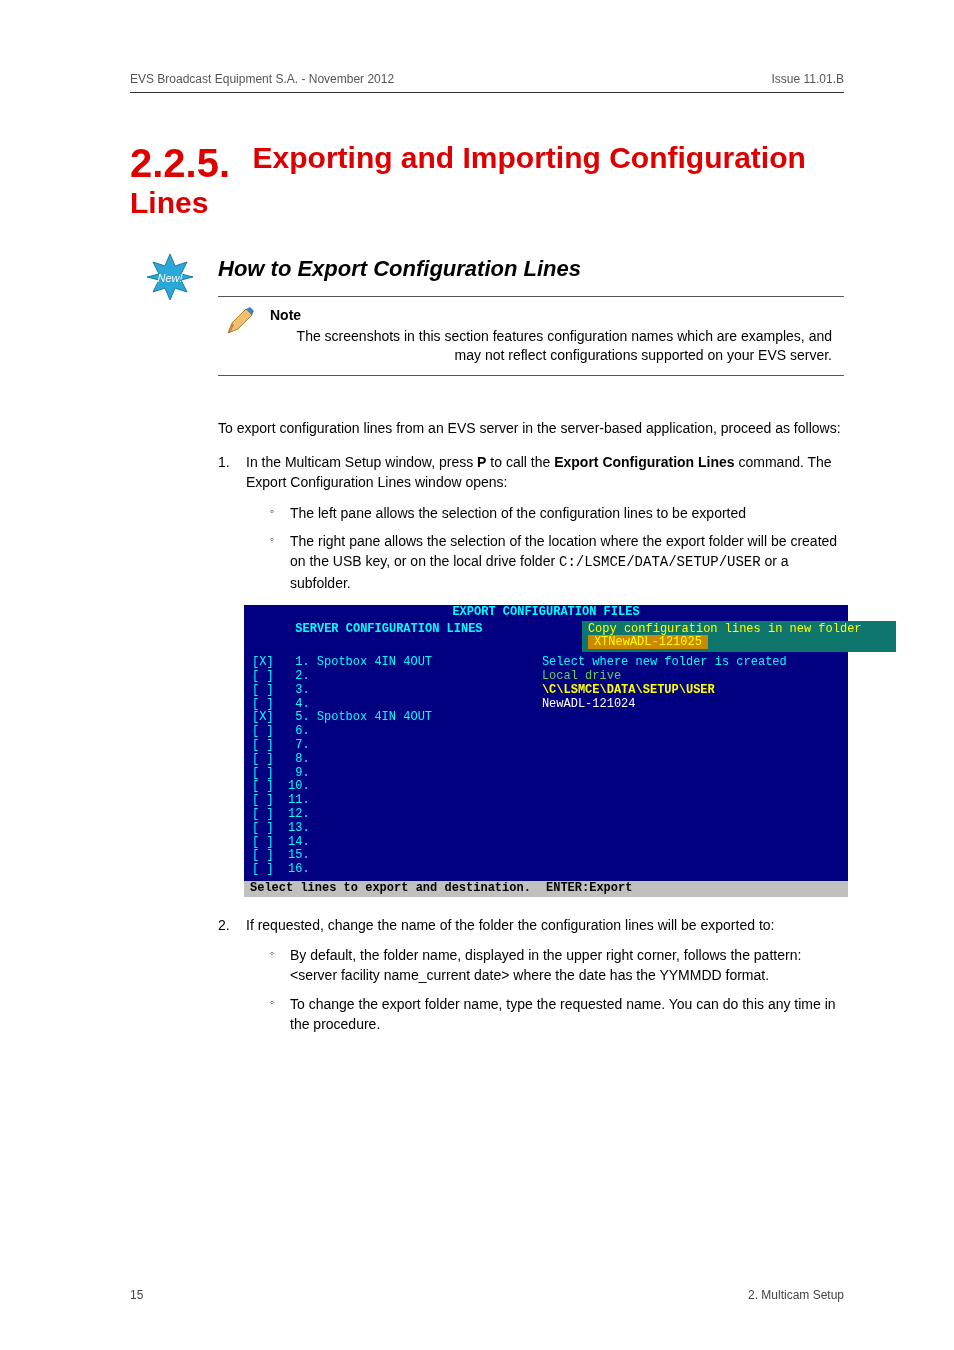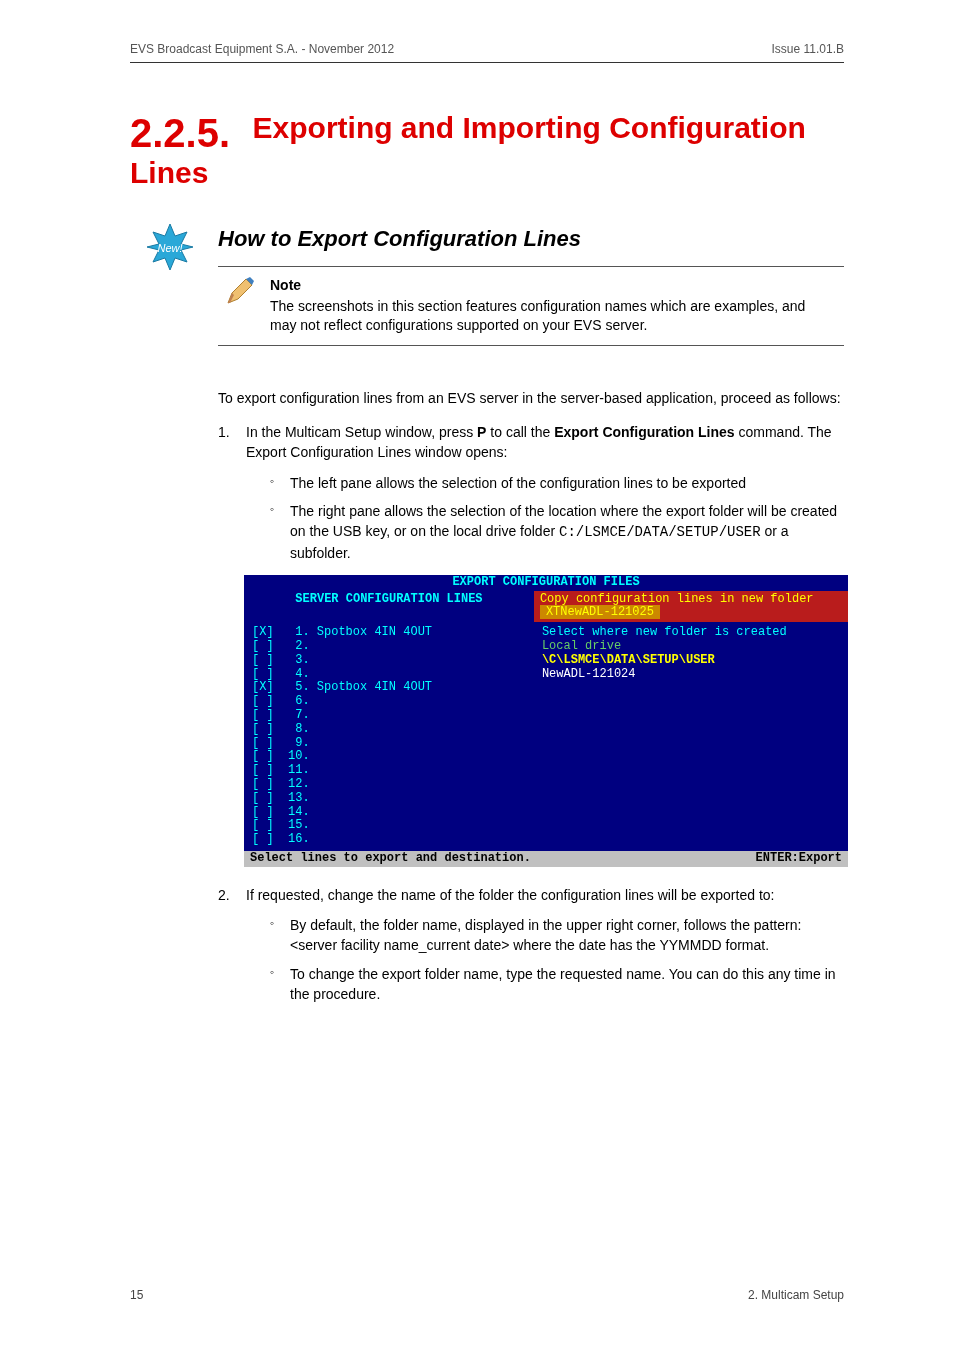--- a/index.html
+++ b/index.html
@@ -1,58 +1,58 @@
 <!DOCTYPE html>
 <html><head>
 <meta charset="utf-8">
 <style>
   * { box-sizing: border-box; margin: 0; padding: 0; }
   html, body { width: 954px; background: #fff; font-family: Arial, Helvetica, sans-serif; color: #000; }
-  .page { width: 954px; min-height: 1350px; padding: 42px 110px 40px 130px; position: relative; }
+  .page { width: 954px; min-height: 1350px; padding: 72px 110px 40px 130px; position: relative; }
   .topbar { display: flex; justify-content: space-between; font-size: 12px; color: #555; padding-bottom: 6px; }
   .toprule { border: none; border-top: 1.5px solid #333; margin-bottom: 48px; }
   .section-num { color: #d00; font-size: 40px; font-weight: bold; display: inline-block; vertical-align: top; margin-right: 18px; }
   .section-title { color: #d00; font-size: 30px; font-weight: bold; display: inline; }
   .content { margin-left: 88px; margin-top: 36px; }
   .new-badge { position: absolute; left: 145px; margin-top: -4px; }
   .badge-svg { width: 50px; height: 50px; }
   .h2 { font-size: 22px; font-weight: bold; margin-bottom: 14px; font-style: italic; }
   .notebox { border-top: 1px solid #555; border-bottom: 1px solid #555; padding: 10px 12px 10px 52px; position: relative; margin-bottom: 42px; }
   .note-icon { position: absolute; left: 6px; top: 8px; width: 32px; height: 32px; }
   .note-title { font-weight: bold; font-size: 14px; margin-bottom: 4px; }
-  .note-body { font-size: 14px; line-height: 1.35; }
+  .note-body { font-size: 14px; line-height: 1.35; text-align: right; }
   .h3 { font-size: 17px; font-weight: bold; margin-bottom: 14px; }
   .para { font-size: 14px; line-height: 1.45; margin-bottom: 14px; }
   .ol { list-style: none; margin-left: 0; }
   .ol > li { font-size: 14px; line-height: 1.45; margin-bottom: 10px; padding-left: 28px; position: relative; }
   .ol > li .num { position: absolute; left: 0; top: 0; }
   .ul { list-style: none; margin-left: 24px; margin-top: 10px; }
   .ul > li { font-size: 14px; line-height: 1.45; margin-bottom: 8px; padding-left: 20px; position: relative; }
   .ul > li::before { content: "◦"; position: absolute; left: 0; top: 0; font-size: 12px; }
   code.mono { font-family: "Courier New", monospace; }
   b { font-weight: bold; }
 
   
   .term { width: 604px; margin: 12px 0 18px -2px; background: #000080; font-family: "Courier New", monospace; font-size: 12px; line-height: 1.15; color: #c0c0c0; }
   .term-top { text-align: center; color: #00ffff; background: #000080; padding: 1px 0; font-weight: bold; }
   .term-headers { display: flex; }
   .term-hleft { flex: 0 0 48%; color: #00ffff; text-align: center; padding: 2px 0; font-weight: bold; }
-  .term-hright { flex: 0 0 52%; color: #ffff00; background: #b91c1c; padding: 2px 6px; }
+  .term-hright { flex: 0 0 52%; color: #ffff00; background: #0f766e; padding: 2px 6px; margin-left: 48px; }
   .term-hright-box { background: #cc8800; color: #ffff00; padding: 0 6px; }
   .term-body { display: flex; min-height: 220px; }
   .term-left { flex: 0 0 48%; padding: 4px 8px; border-right: 2px solid #000080; }
   .term-right { flex: 0 0 52%; padding: 4px 8px; }
   .term-line { white-space: pre; color: #00ffff; }
   .term-right .l1 { color: #00ffff; }
   .term-right .l-green { color: #66cc66; }
   .term-right .l-yb { color: #ffff00; font-weight: bold; }
   .term-right .l-white { color: #fff; }
   .term-footer { display: flex; background: #c0c0c0; color: #000; font-weight: bold; padding: 1px 6px; }
   .term-footer .fl { flex: 1; }
-  .term-footer .fr { flex: 1; text-align: right; }
+  .term-footer .fr { flex: 1; text-align: left; }
 
   .footer { position: absolute; bottom: 48px; left: 130px; right: 110px; display: flex; justify-content: space-between; font-size: 12px; color: #444; }
 </style>
 </head>
 <body>
 
 <div class="page">
   <div class="topbar">
     <span>EVS Broadcast Equipment S.A. - November 2012</span>
     <span>Issue 11.01.B</span>

